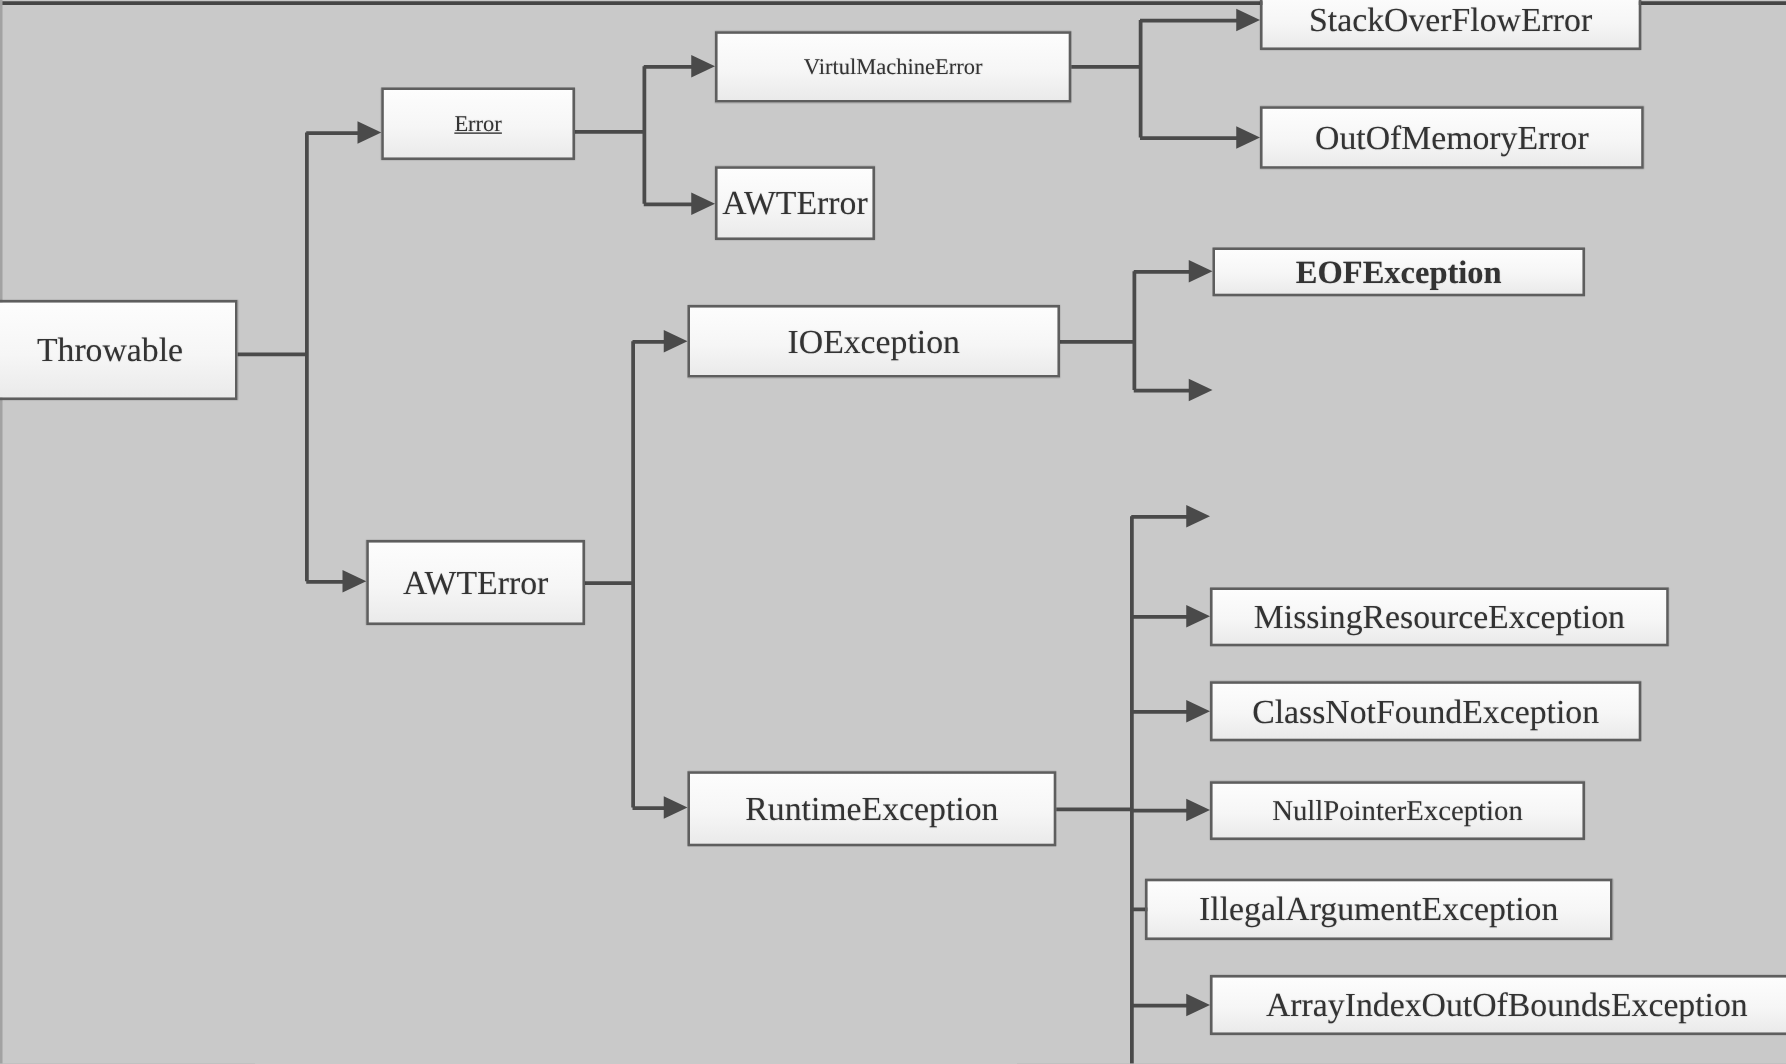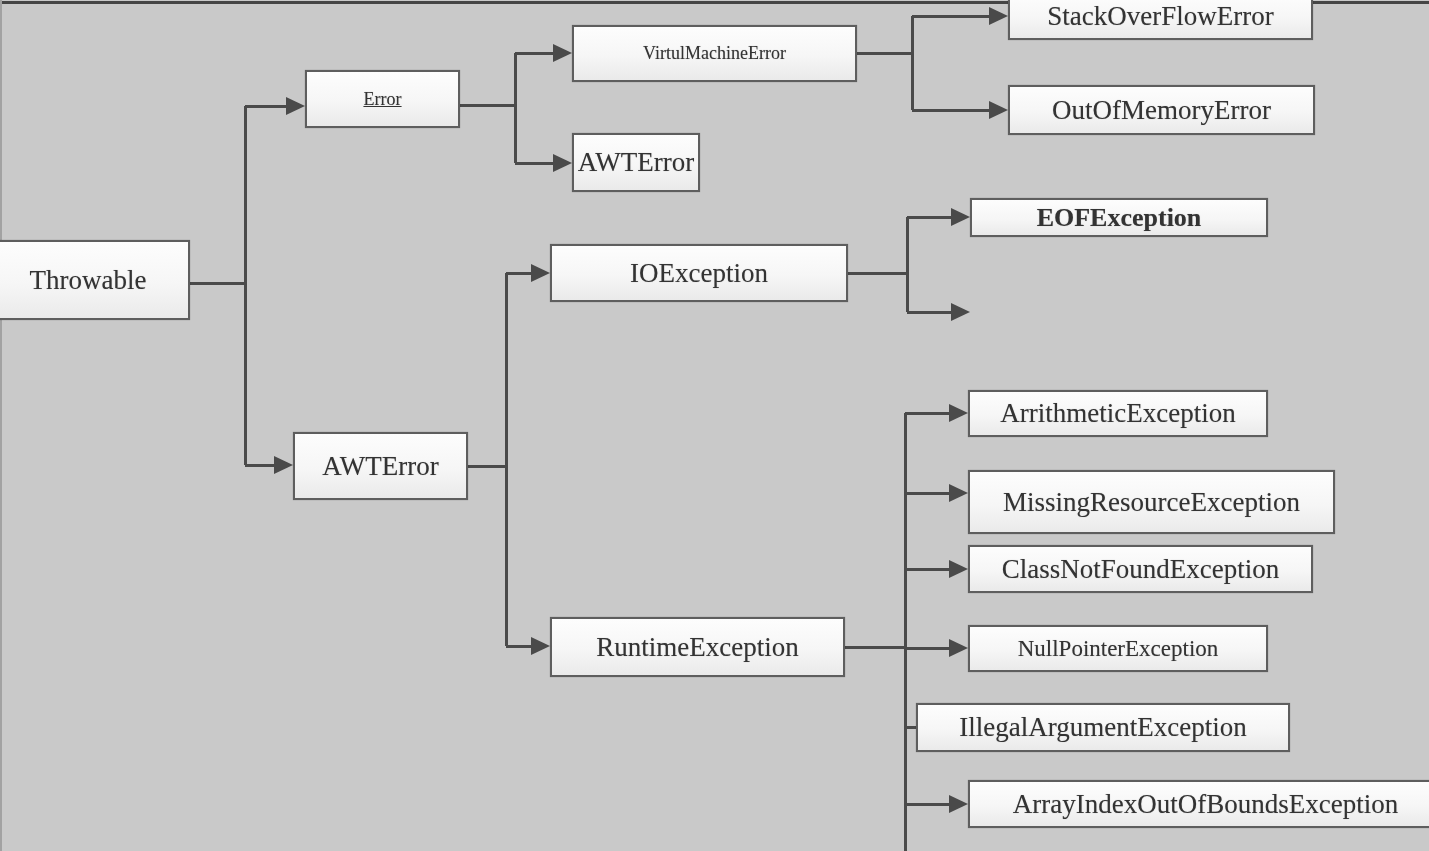--- a/index.html
+++ b/index.html
@@ -94,19 +94,18 @@
     <div class="node" style="left: -14px; top: 240px; width: 204px; height: 80px; font-size: 27px; color: rgb(51, 51, 51); border-color: rgb(94, 94, 94);">Throwable</div>
     <div class="node" style="left: 305px; top: 70px; width: 155px; height: 58px; font-size: 18px; color: rgb(51, 51, 51); border-color: rgb(94, 94, 94); text-decoration: underline;">Error</div>
     <div class="node" style="left: 572px; top: 25px; width: 285px; height: 57px; font-size: 18px; color: rgb(51, 51, 51); border-color: rgb(94, 94, 94);">VirtulMachineError</div>
     <div class="node" style="left: 572px; top: 133px; width: 128px; height: 59px; font-size: 27px; color: rgb(51, 51, 51); border-color: rgb(94, 94, 94);">AWTError</div>
     <div class="node" style="left: 1008px; top: -8px; width: 305px; height: 48px; font-size: 27px; color: rgb(51, 51, 51); border-color: rgb(94, 94, 94);">StackOverFlowError</div>
     <div class="node" style="left: 1008px; top: 85px; width: 307px; height: 50px; font-size: 27px; color: rgb(51, 51, 51); border-color: rgb(94, 94, 94);">OutOfMemoryError</div>
     <div class="node" style="left: 550px; top: 244px; width: 298px; height: 58px; font-size: 27px; color: rgb(51, 51, 51); border-color: rgb(94, 94, 94);">IOException</div>
     <div class="node" style="left: 970px; top: 198px; width: 298px; height: 39px; font-size: 26px; color: rgb(51, 51, 51); border-color: rgb(94, 94, 94); font-weight: bold;">EOFException</div>
     <div class="node" style="left: 293px; top: 432px; width: 175px; height: 68px; font-size: 27px; color: rgb(51, 51, 51); border-color: rgb(94, 94, 94);">AWTError</div>
     <div class="node" style="left: 550px; top: 617px; width: 295px; height: 60px; font-size: 27px; color: rgb(51, 51, 51); border-color: rgb(94, 94, 94);">RuntimeException</div>
-    <div class="node" style="left: 968px; top: 390px; width: 300px; height: 47px; font-size: 27px; color: rgb(51, 51, 51); border-color: rgb(94, 94, 94);">ArrithmeticException</div>
-    <div class="node" style="left: 968px; top: 470px; width: 367px; height: 64px; font-size: 27px; color: rgb(51, 51, 51); border-color: rgb(94, 94, 94);">MissingResourceException</div>
+    <div class="node" style="left: 968px; top: 470px; width: 367px; height: 47px; font-size: 27px; color: rgb(51, 51, 51); border-color: rgb(94, 94, 94);">MissingResourceException</div>
     <div class="node" style="left: 968px; top: 545px; width: 345px; height: 48px; font-size: 27px; color: rgb(51, 51, 51); border-color: rgb(94, 94, 94);">ClassNotFoundException</div>
     <div class="node" style="left: 968px; top: 625px; width: 300px; height: 47px; font-size: 23px; color: rgb(51, 51, 51); border-color: rgb(94, 94, 94);">NullPointerException</div>
     <div class="node" style="left: 916px; top: 703px; width: 374px; height: 49px; font-size: 27px; color: rgb(51, 51, 51); border-color: rgb(94, 94, 94);">IllegalArgumentException</div>
     <div class="node" style="left: 968px; top: 780px; width: 475px; height: 48px; font-size: 27px; color: rgb(51, 51, 51); border-color: rgb(94, 94, 94);">ArrayIndexOutOfBoundsException</div>
   </div>
 
 </body></html>

